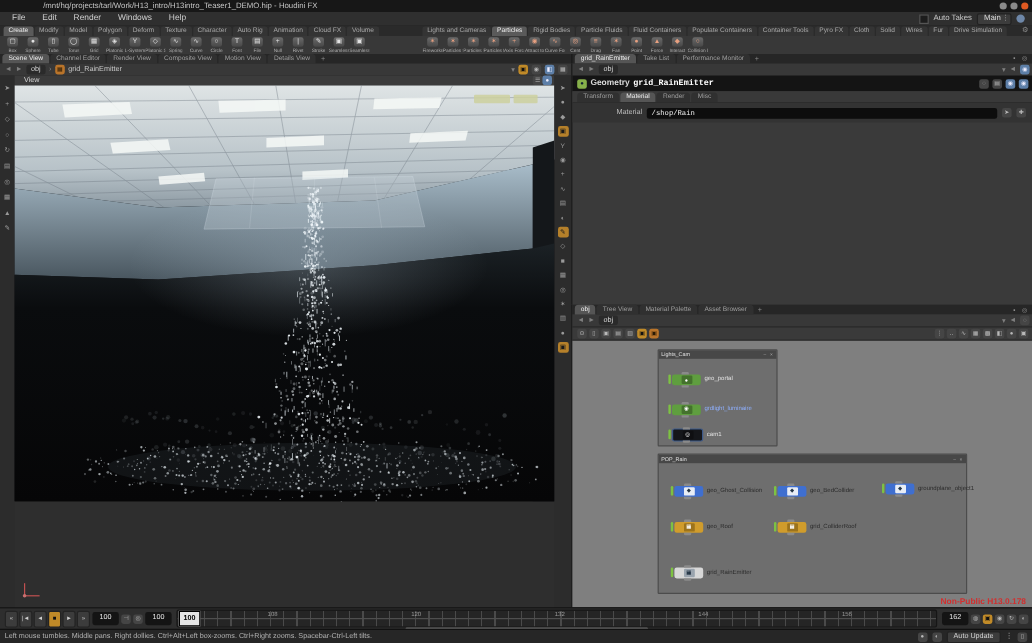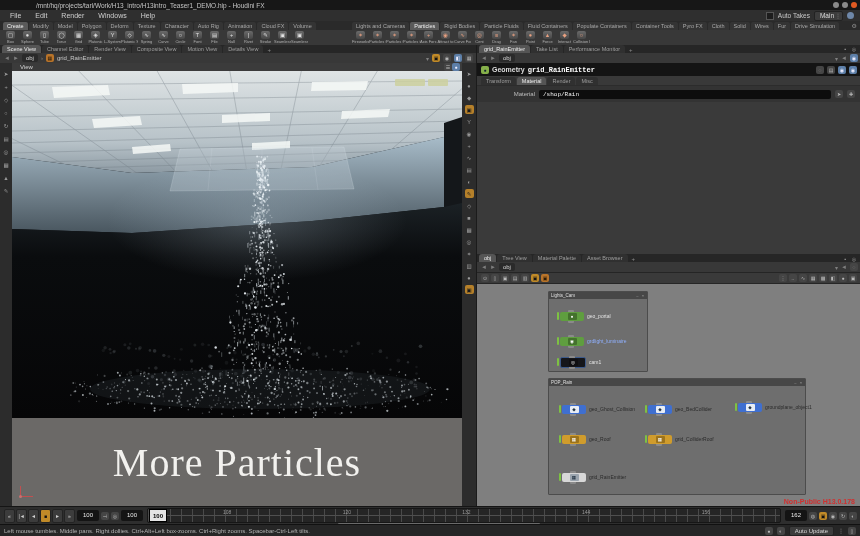--- a/index.html
+++ b/index.html
@@ -2039,23 +2039,20 @@
         <circle cx="162.6" cy="287.8" r="0.94" fill="rgba(220,232,240,0.09)"></circle>
         <circle cx="151.8" cy="284.3" r="1.66" fill="rgba(220,232,240,0.15)"></circle>
         <circle cx="286.2" cy="307.6" r="1.28" fill="rgba(220,232,240,0.16)"></circle>
         <circle cx="98.0" cy="278.3" r="1.38" fill="rgba(220,232,240,0.11)"></circle>
       </g>
   </svg>
 
   <div class="vpbtn" id="vpbtn1"></div>
   <div class="vpbtn" id="vpbtn2"></div>
 
-  <div id="vp-band" class="abs">
-    <span class="overlay-text">More Particles</span>
-  </div>
   <div id="axis-gizmo"></div>
 
   <div id="parampane" class="abs">
     <div id="param-header">
       <span class="ntype-icon">●</span>
       <span class="ntype">Geometry</span>
       <span class="nname-big">grid_RainEmitter</span>
       <span class="spacer"></span>
       <span class="minicon">◌</span>
       <span class="minicon">▤</span>

